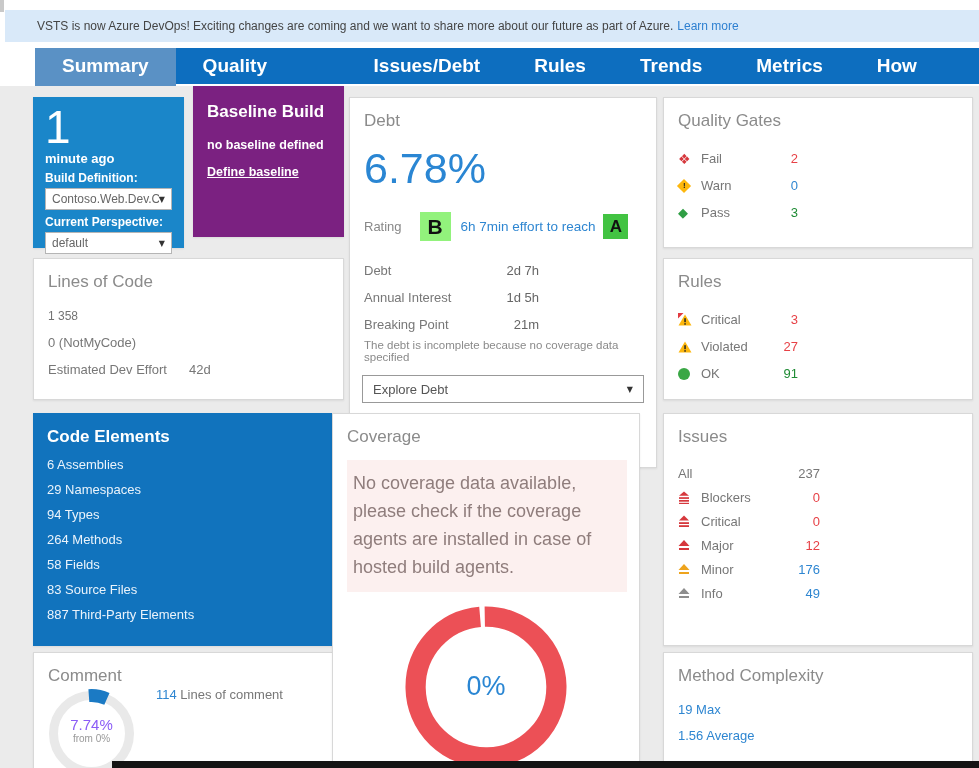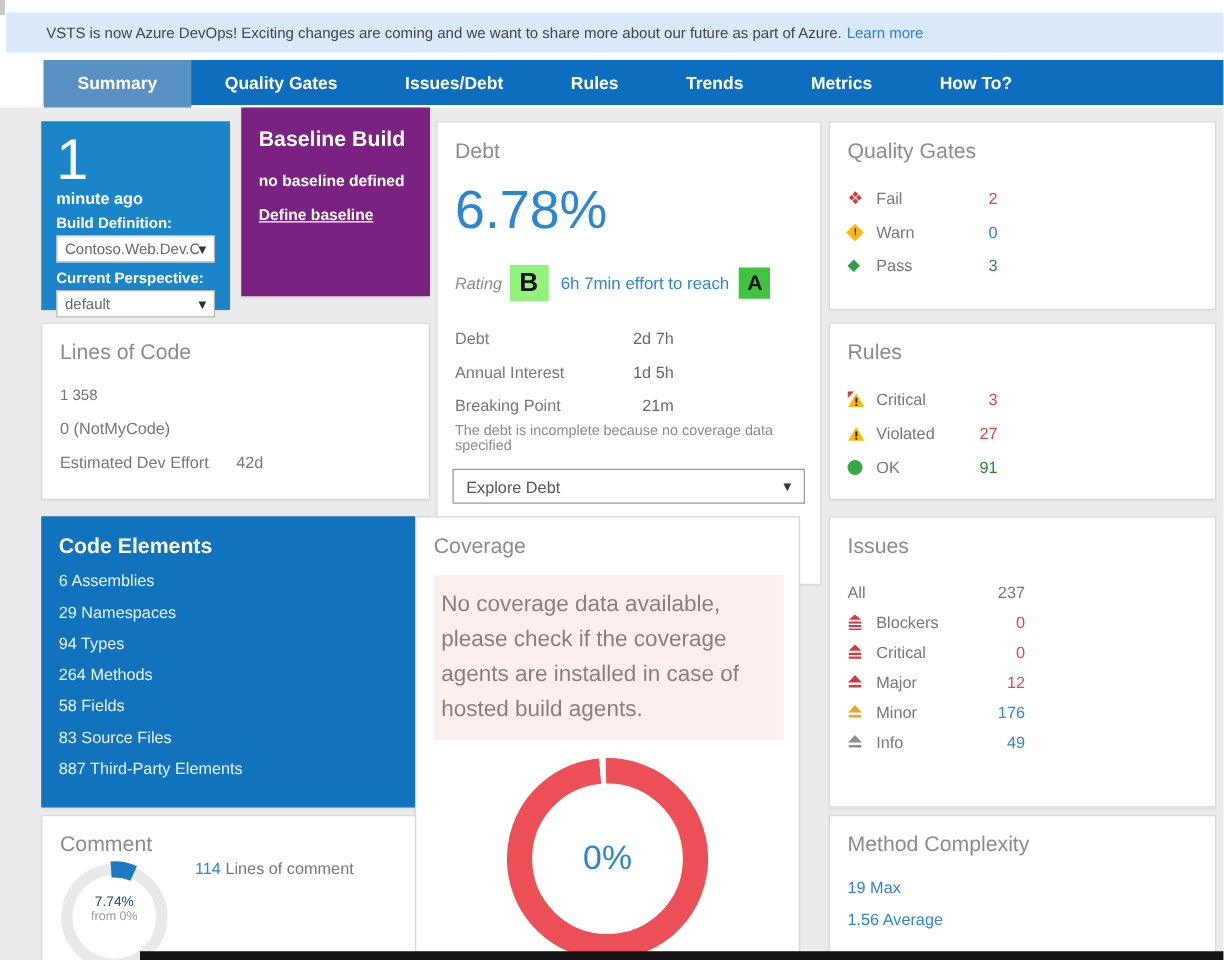--- a/index.html
+++ b/index.html
@@ -11,21 +11,21 @@
   .banner { position:absolute; left:5px; top:10px; width:974px; height:32px;
     background:#d9e9f9; color:#444; font-size:12px; line-height:32px; padding-left:32px;
     white-space:nowrap; }
   .banner a { color:#2d7fd0; text-decoration:none; margin-left:4px; cursor:pointer; }
   .corner-notch { position:absolute; left:0; top:0; width:4px; height:12px; background:#c9c9c9; }
 
   
   .tabbar { position:absolute; left:35px; top:48px; width:944px; height:36px;
     background:#0d6ebf; display:flex; }
   .tab { position:relative; height:52px; line-height:36px; padding:0 27px; color:#fff;
-    font-size:14px; font-weight:bold; cursor:pointer; }
+    font-size:19px; font-weight:bold; cursor:pointer; }
   .tab.active { background:#5a91c5; }
   .tab.active::after { content:""; position:absolute; left:0; right:0; bottom:-4px; height:4px; background:#f9a21b; }
 
   
   .content-bg { position:absolute; left:0; top:86px; width:979px; height:682px; background:#ebebeb; }
 
   .card { position:absolute; background:#fff; border:1px solid #d8d8d8;
     box-shadow:0 1px 2px rgba(0,0,0,.07); }
   .card-title { font-size:17px; color:#8b8b8b; padding:13px 14px 0 14px; font-weight:400; }
 
@@ -56,30 +56,30 @@
   
   .elements-card { left:33px; top:413px; width:311px; height:233px; background:#1173bd; border:none; }
   .elements-title { font-size:17px; font-weight:bold; color:#fff; padding:14px 14px 0 14px; }
   .element-item { font-size:13px; color:#eaf3fb; margin:10px 0 0 14px; }
   .element-item:first-of-type { margin-top:16px; }
 
   
   .comment-card { left:33px; top:652px; width:311px; height:130px; }
   .donut-sm-wrap { position:absolute; left:10px; top:33px; width:95px; height:95px; }
   .donut-sm-center { position:absolute; left:0; top:30px; width:95px; text-align:center; }
-  .donut-sm-pct { font-size:11px; color:#0c4a6e; }
+  .donut-sm-pct { font-size:15px; color:#8b5cf6; }
   .donut-sm-from { font-size:10px; color:#999; }
   .comment-line { position:absolute; left:122px; top:34px; font-size:13px; color:#777; }
   .comment-line .count { color:#2e86d1; cursor:pointer; }
 
   
   .debt-card { left:349px; top:97px; width:308px; height:371px; }
   .debt-pct { font-size:43px; color:#2a86d3; margin:14px 0 0 14px; line-height:1.1; }
   .rating-row { display:flex; align-items:center; margin:20px 0 0 14px; }
-  .rating-label { font-size:13px; color:#888; margin-right:6px;font-style:italic; }
+  .rating-label { font-size:13px; color:#888; margin-right:18px; }
   .badge-b { width:31px; height:29px; background:#92f27c; color:#111; font-size:21px; font-weight:bold;
     text-align:center; line-height:29px; margin-right:10px; }
   .effort-link { font-size:13.5px; color:#2e86d1; margin-right:8px; cursor:pointer; }
   .badge-a { width:25px; height:25px; background:#42c342; color:#111; font-size:17px; font-weight:bold;
     text-align:center; line-height:25px; }
   .kv-rows { margin-top:16px; }
   .kv-row { display:flex; height:27px; align-items:center; padding:0 14px; font-size:13px; }
   .kv-label { flex:1; color:#777; }
   .kv-value { text-align:right; color:#666; margin-right:103px; }
   .debt-note { font-size:11.5px; color:#8a8a8a; margin:1px 14px 0 14px; }

